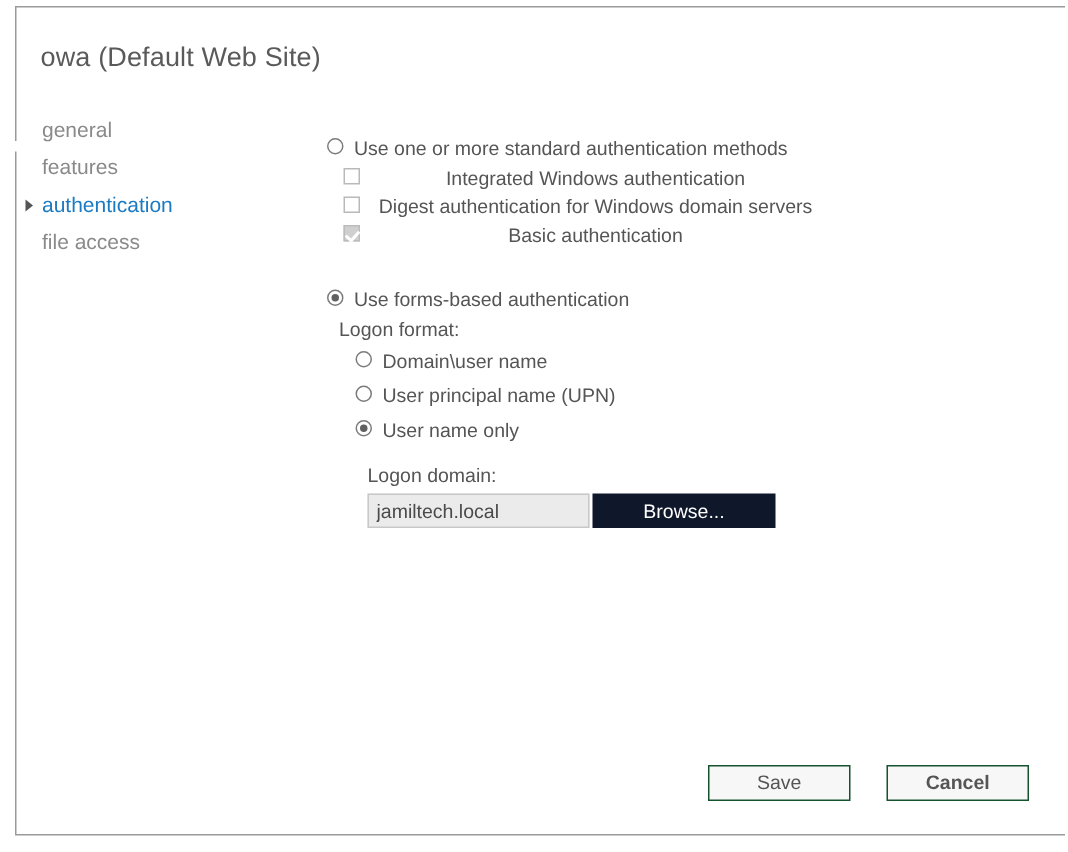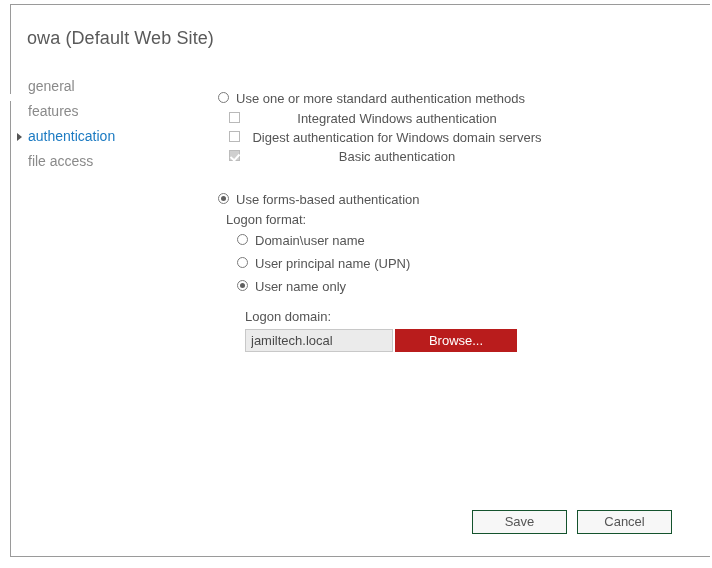--- a/index.html
+++ b/index.html
@@ -217,21 +217,21 @@
     font-size: 13px;
     padding: 0 5px;
     outline: none;
   }
   #browse-button {
     width: 122px;
     height: 23px;
     margin-left: 2px;
     box-sizing: border-box;
     border: none;
-    background: #b91c1c;
+    background: #0f172a;
     color: #ffffff;
     font-family: "Liberation Sans", sans-serif;
     font-size: 13px;
     cursor: pointer;
     text-align: center;
     line-height: 23px;
   }
 
   
   #footer {
@@ -246,21 +246,21 @@
     box-sizing: border-box;
     border: 1px solid #14532d;
     background: #f7f7f7;
     color: #555555;
     font-family: "Liberation Sans", sans-serif;
     font-size: 13px;
     line-height: 22px;
     text-align: center;
     cursor: pointer;
   }
-  #cancel-button { margin-left: 10px; }
+  #cancel-button { margin-left: 24px; font-weight: bold; }
 </style>
 </head>
 <body>
 
 <div id="dialog">
 
   <div class="frame-top"></div>
   <div class="frame-left-a"></div>
   <div class="frame-left-b"></div>
   <div class="frame-bottom"></div>

